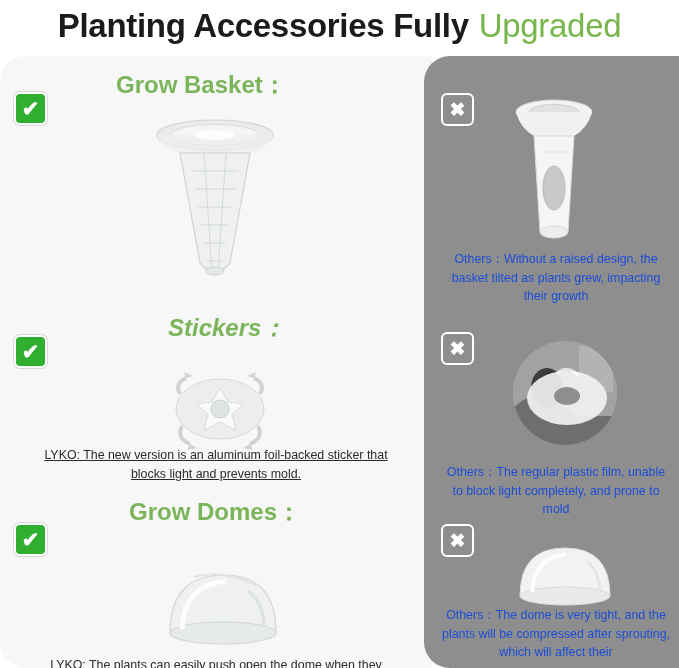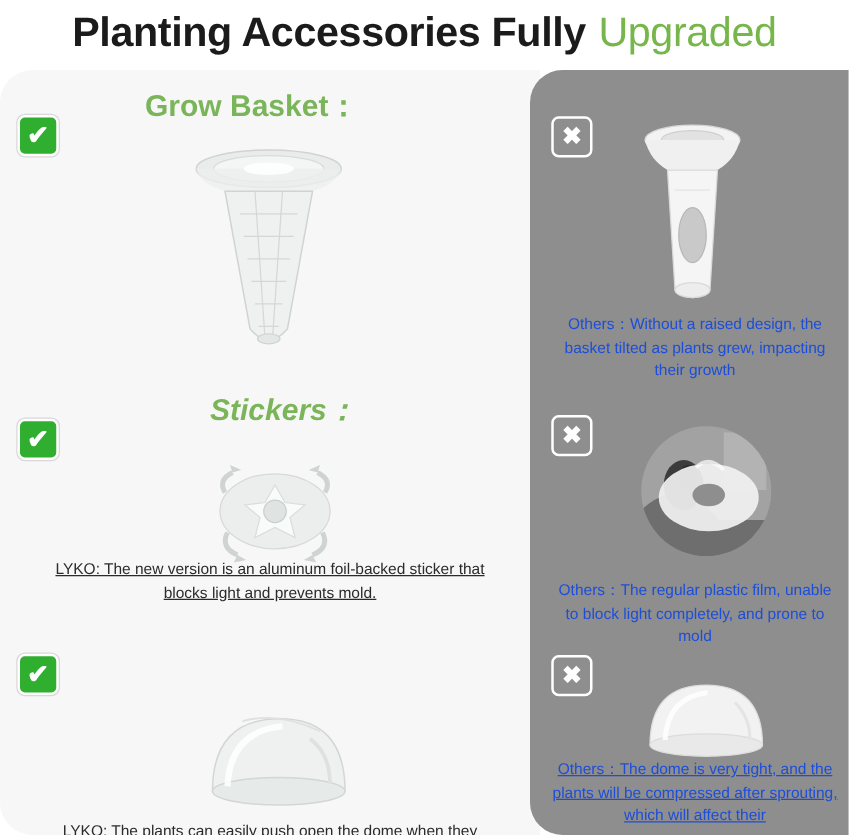--- a/index.html
+++ b/index.html
@@ -246,20 +246,21 @@
         <path d="M52 36 Q62 26 74 38" stroke="#ffffff" stroke-width="3" fill="none" opacity="0.7"></path>
       </svg>
     </div>
 
     <div class="caption caption-right" style="left:442px; top:390px; width:228px;margin-top:17px;">Others：The regular plastic film, unable to block light completely, and prone to mold</div>
 
     <div class="badge badge-check" style="left:14px; top:467px;">
       <span class="glyph">✔</span>
     </div>
 
+    <div class="section-title" style="left:129px; top:440px;">Grow Domes：</div>
 
     <div class="illus dome-left">
       <svg width="140" height="105" viewBox="0 0 140 105">
         <path d="M18 82 Q18 24 72 24 Q124 24 124 82 Z" fill="#eef1f0" stroke="#d2d7d5" stroke-width="1.2"></path>
         <ellipse cx="71" cy="82" rx="53" ry="11" fill="#e6eae8" stroke="#d2d7d5" stroke-width="1.2"></ellipse>
         <path d="M30 78 Q32 34 74 30" stroke="#ffffff" stroke-width="5" fill="none" opacity="0.85"></path>
         <path d="M96 40 Q112 52 112 76" stroke="#dde1df" stroke-width="3" fill="none"></path>
         <path d="M42 26 Q70 18 104 34" stroke="#dde1df" stroke-width="1.5" fill="none"></path>
       </svg>
     </div>
@@ -272,16 +273,16 @@
 
     <div class="illus dome-right">
       <svg width="130" height="95" viewBox="0 0 130 95">
         <path d="M20 70 Q20 22 65 22 Q110 22 110 70 Z" fill="#f2f2f2" stroke="#dcdcdc" stroke-width="1"></path>
         <ellipse cx="65" cy="70" rx="45" ry="9" fill="#e9e9e9" stroke="#dcdcdc" stroke-width="1"></ellipse>
         <path d="M32 66 Q34 32 66 28" stroke="#ffffff" stroke-width="4" fill="none" opacity="0.85"></path>
         <path d="M88 36 Q100 48 100 66" stroke="#e4e4e4" stroke-width="2.5" fill="none"></path>
       </svg>
     </div>
 
-    <div class="caption caption-right" style="left:442px; top:550px; width:228px;text-decoration:underline;">Others：The dome is very tight, and the plants will be compressed after sprouting, which will affect their</div>
+    <div class="caption caption-right" style="left:442px; top:550px; width:228px;">Others：The dome is very tight, and the plants will be compressed after sprouting, which will affect their</div>
 
   </div>
 </div>
 
 </body></html>

